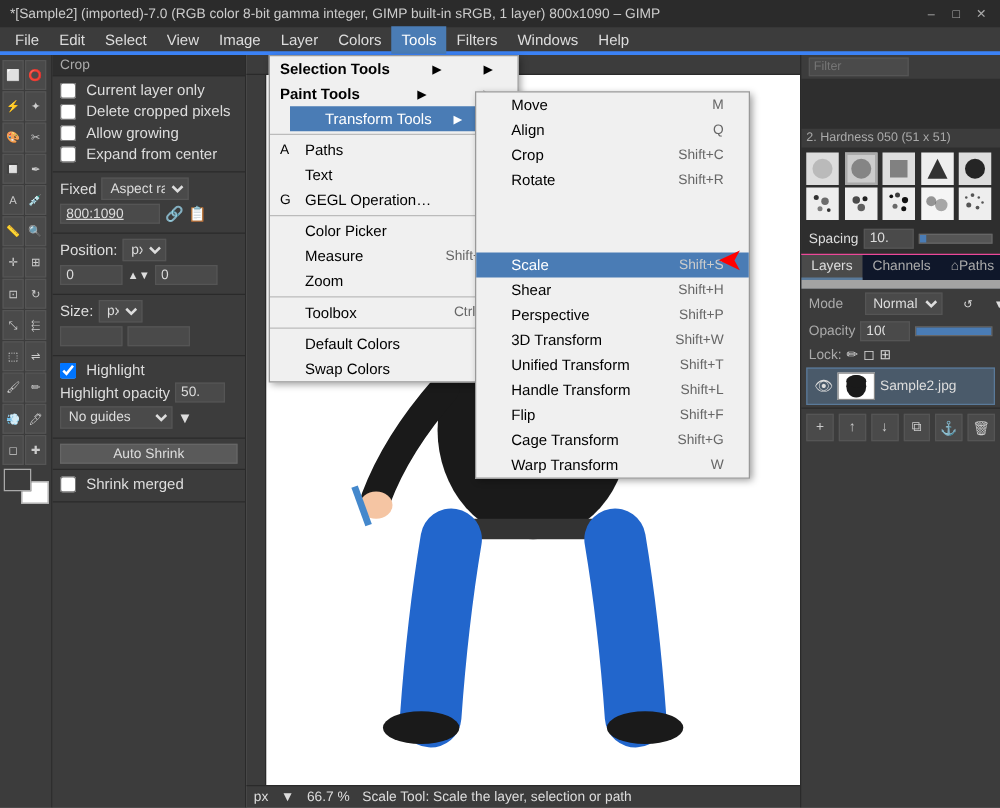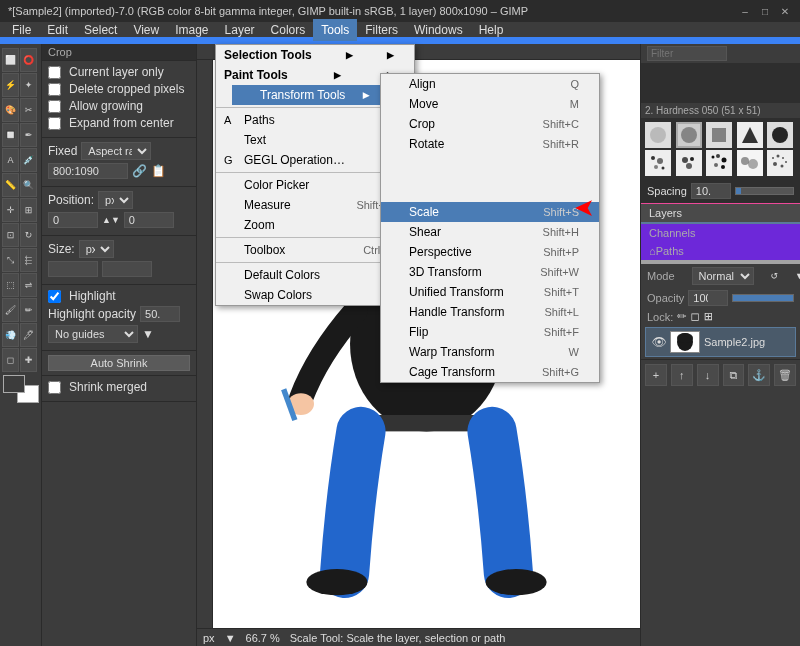--- a/index.html
+++ b/index.html
@@ -5,42 +5,42 @@
     * { margin: 0; padding: 0; box-sizing: border-box; }
     body { width: 800px; height: 646px; overflow: hidden; background: #3c3c3c; font-family: 'Segoe UI', Arial, sans-serif; font-size: 12px; color: #ddd; }
 
     
     .title-bar { background: #2b2b2b; height: 22px; display: flex; align-items: center; justify-content: space-between; padding: 0 8px; }
     .title-bar-text { font-size: 11px; color: #ccc; }
     .title-bar-controls { display: flex; gap: 6px; }
     .title-bar-controls span { width: 14px; height: 14px; display: inline-flex; align-items: center; justify-content: center; font-size: 10px; cursor: pointer; color: #aaa; }
 
     
-    .menu-bar { background: #3c3c3c; height: 22px; display: flex; align-items: center; padding: 0 4px; border-bottom: 7px solid #3b82f6; }
+    .menu-bar { background: #3c3c3c; height: 22px; display: flex; align-items: center; padding: 0 4px; border-bottom: 3px solid #3b82f6; }
     .menu-item { padding: 2px 8px; font-size: 12px; color: #ddd; cursor: pointer; height: 22px; display: flex; align-items: center; }
     .menu-item.tools-active { background: #4a7cb5; color: white; }
 
     
     .main-layout { display: flex; height: calc(646px - 44px); }
 
     
     .toolbox { width: 42px; background: #3c3c3c; border-right: 1px solid #2a2a2a; padding: 4px 2px; display: flex; flex-direction: column; gap: 1px; }
     .tool-row { display: flex; gap: 1px; }
     .tool-btn-sm { width: 17px; height: 24px; background: #4a4a4a; border: 1px solid #555; display: flex; align-items: center; justify-content: center; cursor: pointer; font-size: 9px; color: #ccc; }
 
     
     .left-panel { width: 155px; background: #3c3c3c; border-right: 1px solid #2a2a2a; overflow: hidden; }
     .left-panel-header { background: #2e2e2e; padding: 2px 6px; font-size: 11px; color: #aaa; border-bottom: 1px solid #2a2a2a; }
     .panel-section { padding: 4px 6px; border-bottom: 1px solid #2a2a2a; }
     .panel-row { display: flex; align-items: center; gap: 4px; margin-bottom: 3px; }
     .panel-select { background: #4a4a4a; border: 1px solid #555; color: #ddd; font-size: 11px; padding: 1px 2px; width: 70px; }
     .panel-input { background: #4a4a4a; border: 1px solid #555; color: #ddd; font-size: 11px; padding: 1px 4px; width: 50px; }
     .panel-checkbox { margin-right: 4px; }
     .panel-btn { background: #5a5a5a; border: 1px solid #666; color: #ddd; font-size: 11px; padding: 1px 6px; cursor: pointer; }
-    .size-display { background: #4a4a4a; border: 1px solid #555; color: #ddd; font-size: 11px; padding: 1px 4px; width: 80px; display: flex; align-items: center; }
+    .size-display { background: #4a4a4a; border: 1px solid #555; color: #ddd; font-size: 11px; padding: 1px 4px; width: 80px; display: flex; align-items: center; text-decoration: underline; }
 
     
     .canvas-area { flex: 1; background: #666; overflow: hidden; position: relative; }
     .canvas-ruler-top { height: 16px; background: #3c3c3c; border-bottom: 1px solid #2a2a2a; display: flex; align-items: center; overflow: hidden; }
     .canvas-ruler-left { width: 16px; background: #3c3c3c; border-right: 1px solid #2a2a2a; position: absolute; top: 16px; left: 0; bottom: 18px; }
     .canvas-content { position: absolute; top: 16px; left: 16px; right: 0; bottom: 18px; background: #888; overflow: hidden; }
     .canvas-img { position: absolute; top: 0; left: 0; right: 0; bottom: 0; background: white; margin: 10px; display: flex; align-items: center; justify-content: center; overflow: hidden; }
     .status-bar { position: absolute; bottom: 0; left: 0; right: 0; height: 18px; background: #3c3c3c; border-top: 1px solid #2a2a2a; display: flex; align-items: center; padding: 0 6px; font-size: 11px; gap: 10px; }
 
     
@@ -48,21 +48,21 @@
     .brushes-area { height: 160px; background: #2e2e2e; border-bottom: 1px solid #ec4899; overflow: hidden; position: relative; }
     .brushes-header { background: #3c3c3c; padding: 2px 6px; font-size: 11px; display: flex; align-items: center; gap: 4px; }
     .brushes-filter { background: #4a4a4a; border: 1px solid #555; color: #ddd; font-size: 10px; padding: 1px 3px; width: 80px; }
     .brushes-grid { display: grid; grid-template-columns: repeat(5, 1fr); gap: 2px; padding: 4px; }
     .brush-item { width: 26px; height: 26px; background: #4a4a4a; display: flex; align-items: center; justify-content: center; cursor: pointer; }
     .brush-item.selected { border: 2px solid #aaa; }
     .spacing-row { padding: 3px 6px; display: flex; align-items: center; gap: 4px; font-size: 11px; }
     .spacing-input { background: #4a4a4a; border: 1px solid #555; color: #ddd; font-size: 11px; padding: 1px 4px; width: 40px; }
 
     .layers-panel { flex: 1; overflow: hidden; display: flex; flex-direction: column; }
-    .layers-tabs { display: flex; background: #6d28d9; border-bottom: 4px solid #a3a3a3; flex-direction: column; }
+    .layers-tabs { display: flex; background: #0f172a; border-bottom: 7px solid #a3a3a3; }
     .layers-tab { padding: 3px 8px; font-size: 11px; cursor: pointer; color: #aaa; }
     .layers-tab.active { background: #4a4a4a; color: #ddd; border-bottom: 2px solid #5a7a9a; }
     .layers-controls { padding: 3px 6px; display: flex; align-items: center; gap: 17px; }
     .layers-label { font-size: 11px; color: #aaa; }
     .layers-select { background: #4a4a4a; border: 1px solid #555; color: #ddd; font-size: 11px; padding: 1px 2px; width: 70px; }
     .opacity-row { padding: 2px 6px; display: flex; align-items: center; gap: 4px; }
     .lock-row { padding: 2px 6px; display: flex; align-items: center; gap: 4px; }
     .layer-item { display: flex; align-items: center; gap: 4px; padding: 3px 6px; background: #4a5a6a; border: 1px solid #5a7a9a; margin: 2px 4px; cursor: pointer; }
     .layer-eye { width: 14px; height: 14px; display: flex; align-items: center; justify-content: center; font-size: 12px; }
     .layer-thumb { width: 30px; height: 22px; background: white; border: 1px solid #888; display: flex; align-items: center; justify-content: center; overflow: hidden; }
@@ -523,26 +523,26 @@
     <span class="shortcut">D</span>
   </div>
   <div class="menu-option">
     <span>Swap Colors</span>
     <span class="shortcut">X</span>
   </div>
 </div>
 
 <div class="dropdown-menu transform-submenu">
   <div class="menu-option">
+    <span>Move</span>
+    <span class="shortcut">M</span>
+  </div>
+  <div class="menu-option">
     <span>Align</span>
     <span class="shortcut">Q</span>
-  </div>
-  <div class="menu-option">
-    <span>Move</span>
-    <span class="shortcut">M</span>
   </div>
   <div class="menu-option">
     <span>Crop</span>
     <span class="shortcut">Shift+C</span>
   </div>
   <div class="menu-option">
     <span>Rotate</span>
     <span class="shortcut">Shift+R</span>
   </div>
   <div class="menu-option highlighted">
@@ -567,22 +567,22 @@
   </div>
   <div class="menu-option">
     <span>Handle Transform</span>
     <span class="shortcut">Shift+L</span>
   </div>
   <div class="menu-option">
     <span>Flip</span>
     <span class="shortcut">Shift+F</span>
   </div>
   <div class="menu-option">
+    <span>Cage Transform</span>
+    <span class="shortcut">Shift+G</span>
+  </div>
+  <div class="menu-option">
     <span>Warp Transform</span>
     <span class="shortcut">W</span>
   </div>
-  <div class="menu-option">
-    <span>Cage Transform</span>
-    <span class="shortcut">Shift+G</span>
-  </div>
 </div>
 
 <div style="position:absolute; top:195px; left:575px; color:red; font-size:22px; font-weight:bold; z-index:2000; transform:scaleX(-1);">➤</div>
 
 </body></html>

